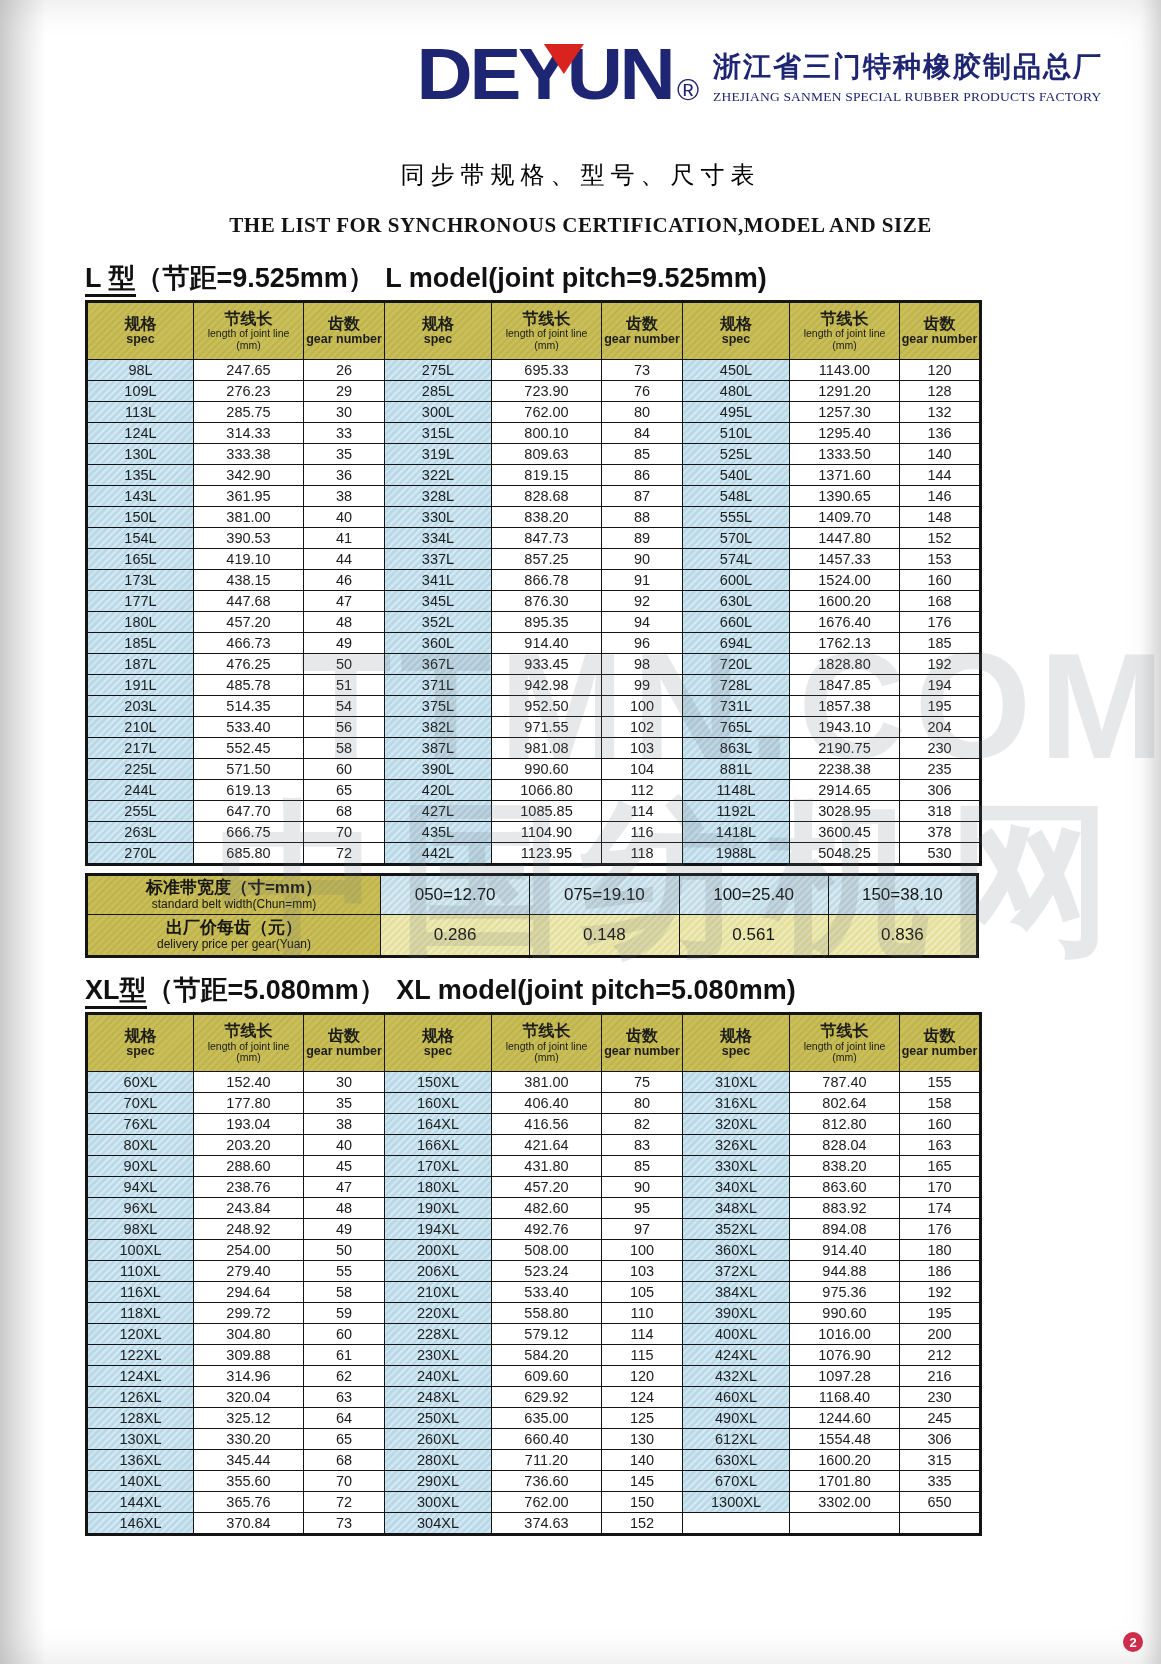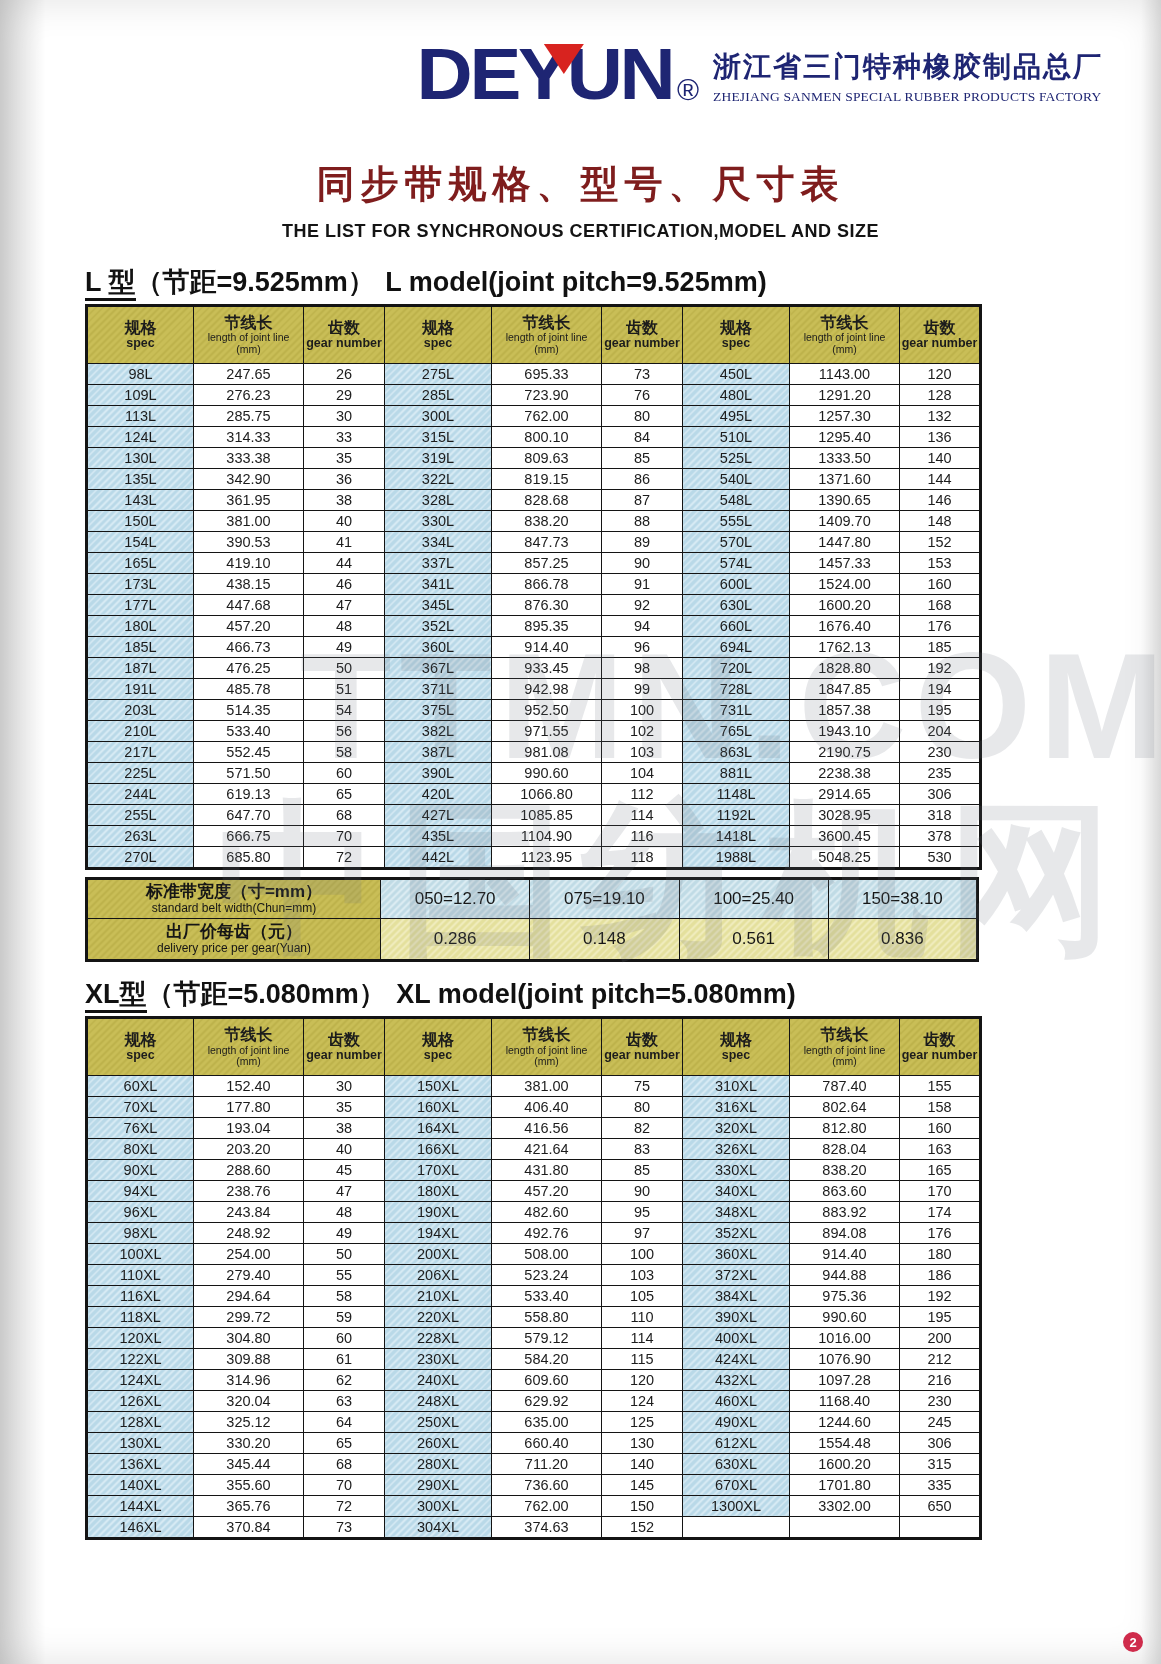--- a/index.html
+++ b/index.html
@@ -17,22 +17,22 @@
              transform:scaleX(1.08);display:inline-block;}
   .logo-tri{position:absolute;left:118px;top:2px;width:40px;height:30px;background:#d8231f;
             -webkit-clip-path:polygon(0 0,100% 0,50% 100%);clip-path:polygon(0 0,100% 0,50% 100%);}
   .reg-mark{font-size:30px;color:#1e2573;line-height:1;padding-bottom:2px;}
   .factory-block{display:flex;flex-direction:column;padding-bottom:2px;}
   .factory-cn{font-size:28px;font-weight:900;color:#1e2573;letter-spacing:2px;}
   .factory-en{font-size:13.5px;font-family:"Liberation Serif",serif;color:#1e2573;margin-top:3px;letter-spacing:0.2px;}
 
   
   .title-block{text-align:center;margin-top:52px;}
-  .title-cn{font-size:38px;font-weight:bold;color:#7f1d1d;letter-spacing:6px;}
-  .title-en{font-size:18px;font-weight:bold;color:#141414;margin-top:11px;letter-spacing:0.5px;}
+  .title-cn{font-size:24px;font-weight:normal;color:#000000;letter-spacing:6px;}
+  .title-en{font-size:21px;font-weight:bold;color:#141414;margin-top:22px;letter-spacing:0.5px;font-family:Liberation Serif, serif;}
 
   .content{width:902px;margin:0 auto 0 85px;}
   .section-heading{margin-top:22px;margin-bottom:4px;color:#111;}
   .sh-cn-lead{font-size:27px;font-weight:bold;border-bottom:3px solid #111;padding-bottom:1px;}
   .sh-cn-rest{font-size:27px;font-weight:bold;}
   .sh-en{font-size:27px;font-weight:bold;margin-left:6px;}
 
   
   table.spec-table{border-collapse:collapse;table-layout:fixed;width:894px;border:3px solid #141414;}
   table.spec-table th,table.spec-table td{border:1.5px solid #141414;text-align:center;vertical-align:middle;

